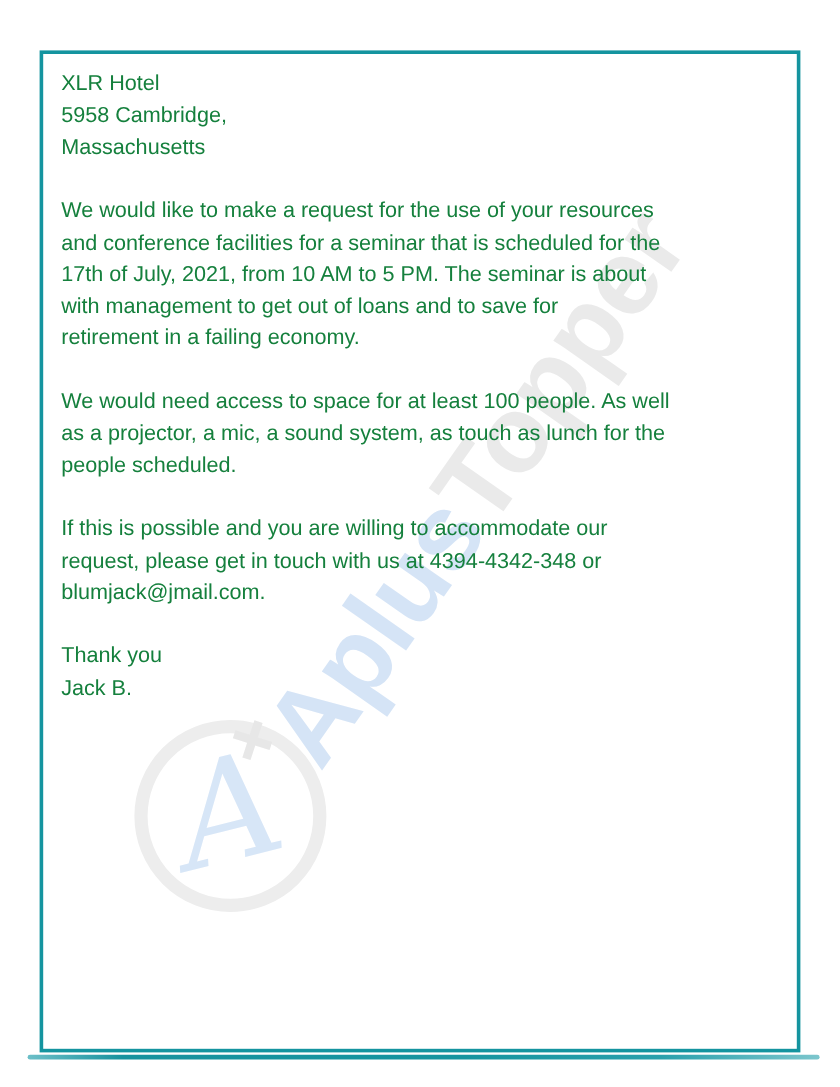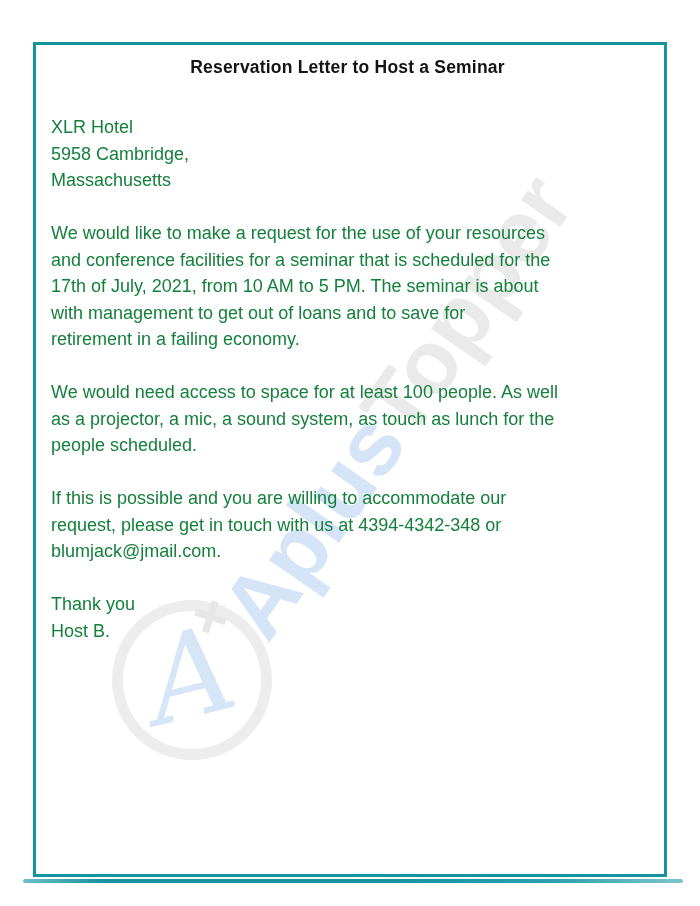--- a/index.html
+++ b/index.html
@@ -124,21 +124,20 @@
     <span class="wm-blue">Aplus</span><span class="wm-gray">Topper</span>
   </div>
 
   <div class="brand-logo">
     <div class="logo-ring"></div>
     <span class="logo-plus">+</span>
     <span class="logo-letter">A</span>
   </div>
 
   <div class="content">
-    <div class="letter-title">Reservation Letter to Host a Seminar</div>
 
     <div>
       <div class="text-line">XLR Hotel</div>
       <div class="text-line">5958 Cambridge,</div>
       <div class="text-line">Massachusetts</div>
     </div>
 
     <div class="block">
       <div class="text-line">We would like to make a request for the use of your resources</div>
       <div class="text-line">and conference facilities for a seminar that is scheduled for the</div>
@@ -154,18 +153,18 @@
     </div>
 
     <div class="block">
       <div class="text-line">If this is possible and you are willing to accommodate our</div>
       <div class="text-line">request, please get in touch with us at 4394-4342-348 or</div>
       <div class="text-line">blumjack@jmail.com.</div>
     </div>
 
     <div class="block">
       <div class="text-line">Thank you</div>
-      <div class="text-line">Host B.</div>
+      <div class="text-line">Jack B.</div>
     </div>
   </div>
 </div>
 
 <div class="bottom-accent"></div>
 
 </body></html>

